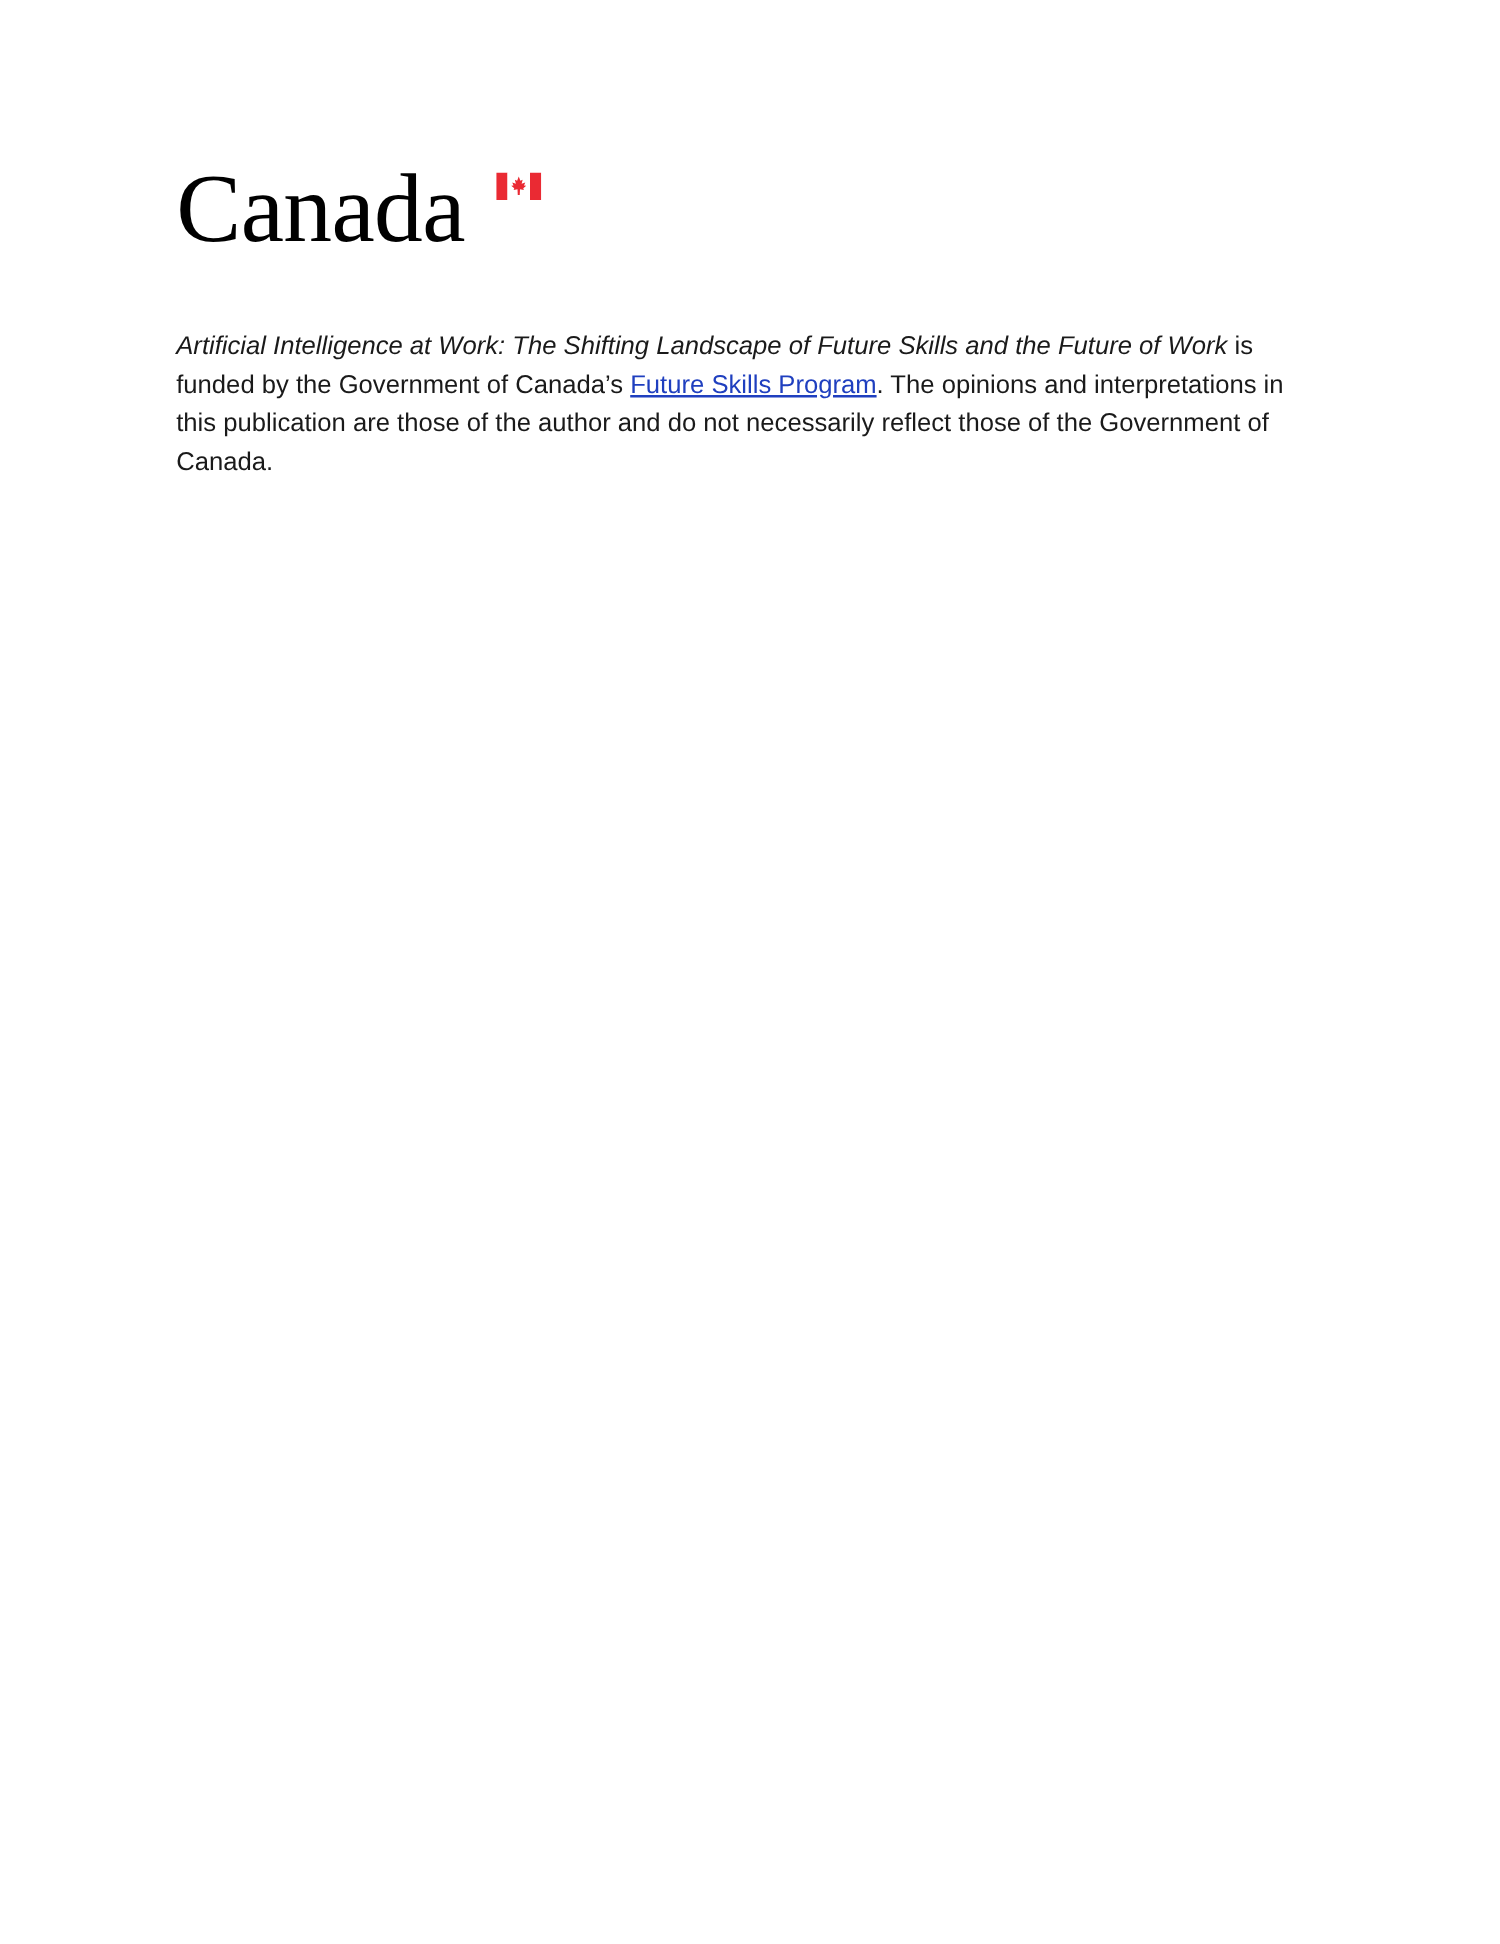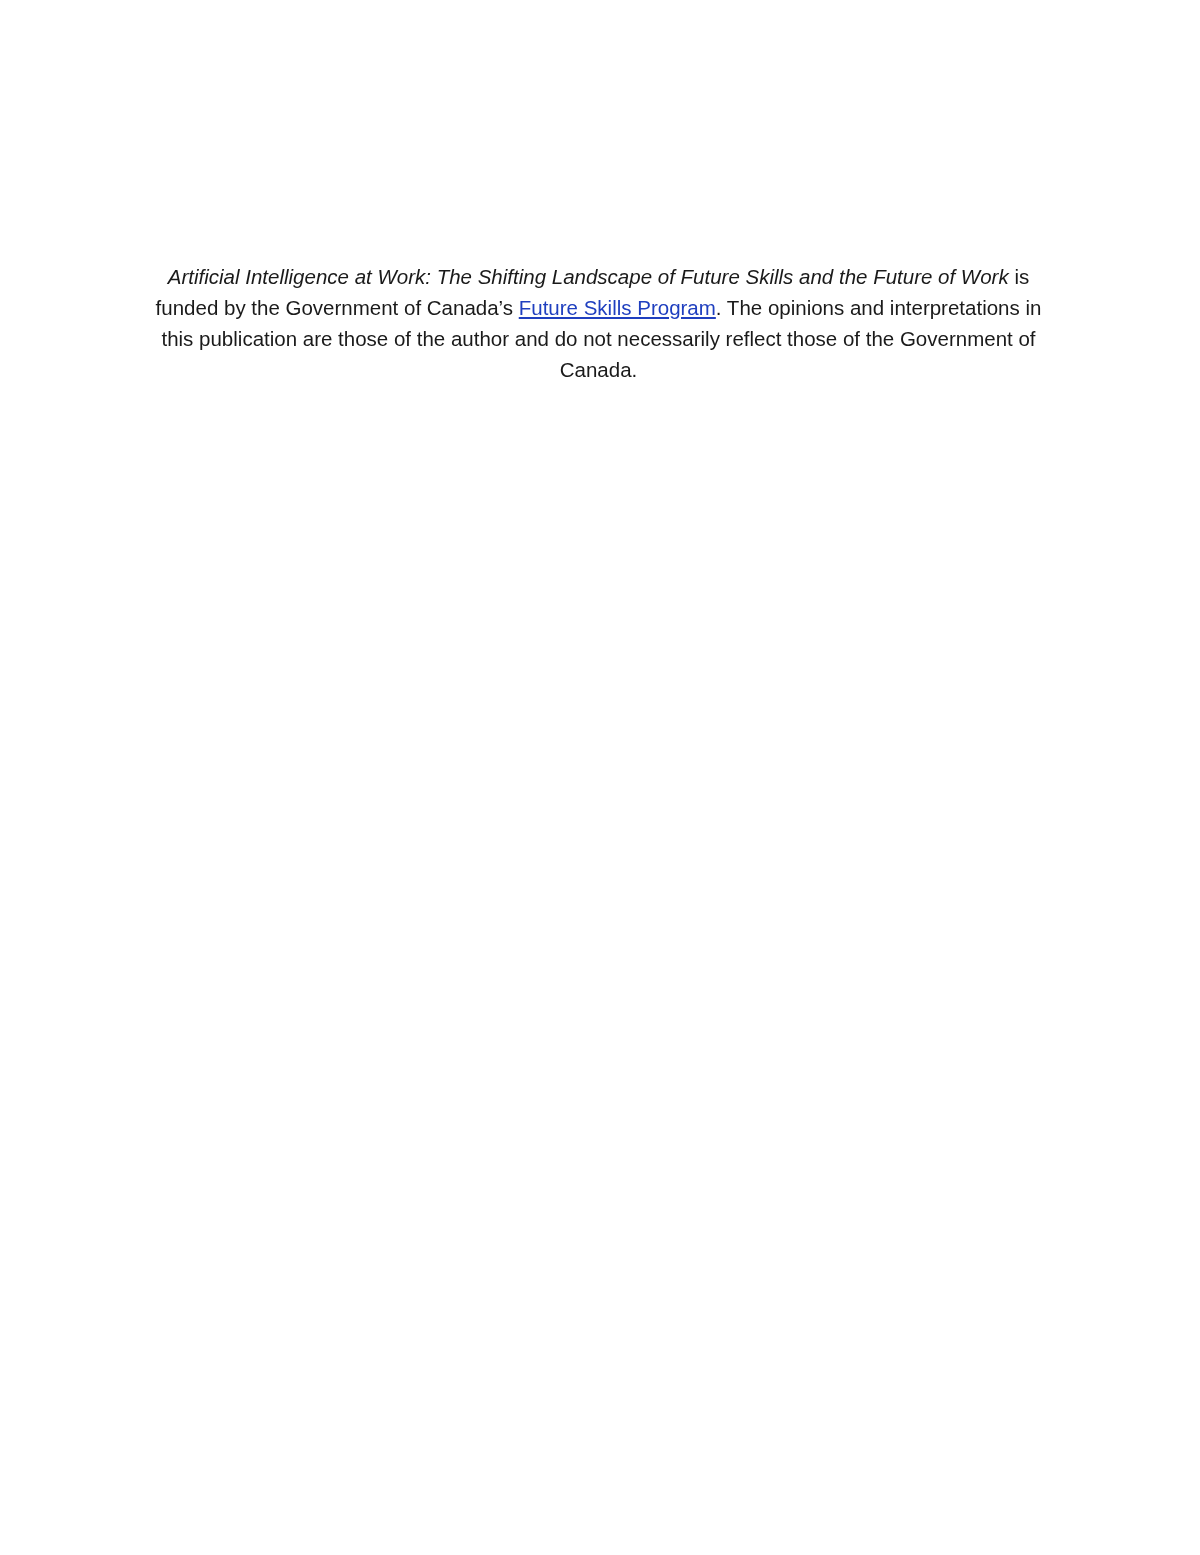--- a/index.html
+++ b/index.html
@@ -51,34 +51,43 @@
   
   .body-text {
     position: absolute;
     left: 141px;
     top: 240px;
     width: 915px;
     font-family: "Liberation Sans", sans-serif;
     font-size: 20.5px;
     line-height: 31px;
     color: #1a1a1a;
-    text-align: center;
+    text-align: left;
   }
   .body-text .title-italic {
     font-style: italic;
   }
   .body-text a.link {
     color: #1f3fbf;
     text-decoration: underline;
     text-underline-offset: 2px;
   }
 </style>
 </head>
 <body>
 
 <div class="page">
 
+  <div class="wordmark">
+    <span class="wordmark-text">Canada</span>
+    <svg class="wordmark-flag" viewBox="0 0 36 22">
+      <rect x="0" y="0" width="9" height="22" fill="#EA2A33"></rect>
+      <rect x="9" y="0" width="18" height="22" fill="#FFFFFF"></rect>
+      <rect x="27" y="0" width="9" height="22" fill="#EA2A33"></rect>
+      <path d="M18 3.2 L19.3 6.6 L21.1 5.7 L20.3 9.0 L23.2 8.0 L22.2 10.3 L24.0 10.6 L21.6 12.6 L22.1 13.9 L19.0 13.3 L18.8 17.9 L17.2 17.9 L17.0 13.3 L13.9 13.9 L14.4 12.6 L12.0 10.6 L13.8 10.3 L12.8 8.0 L15.7 9.0 L14.9 5.7 L16.7 6.6 Z" fill="#EA2A33"></path>
+    </svg>
+  </div>
 
   <p class="body-text">
     <span class="title-italic">Artificial Intelligence at Work: The Shifting Landscape of Future Skills and the Future of Work</span><span> is funded by the Government of Canada’s </span><a class="link" href="#">Future Skills Program</a><span>. The opinions and interpretations in this publication are those of the author and do not necessarily reflect those of the Government of Canada.</span>
   </p>
 
 </div>
 
 </body></html>

